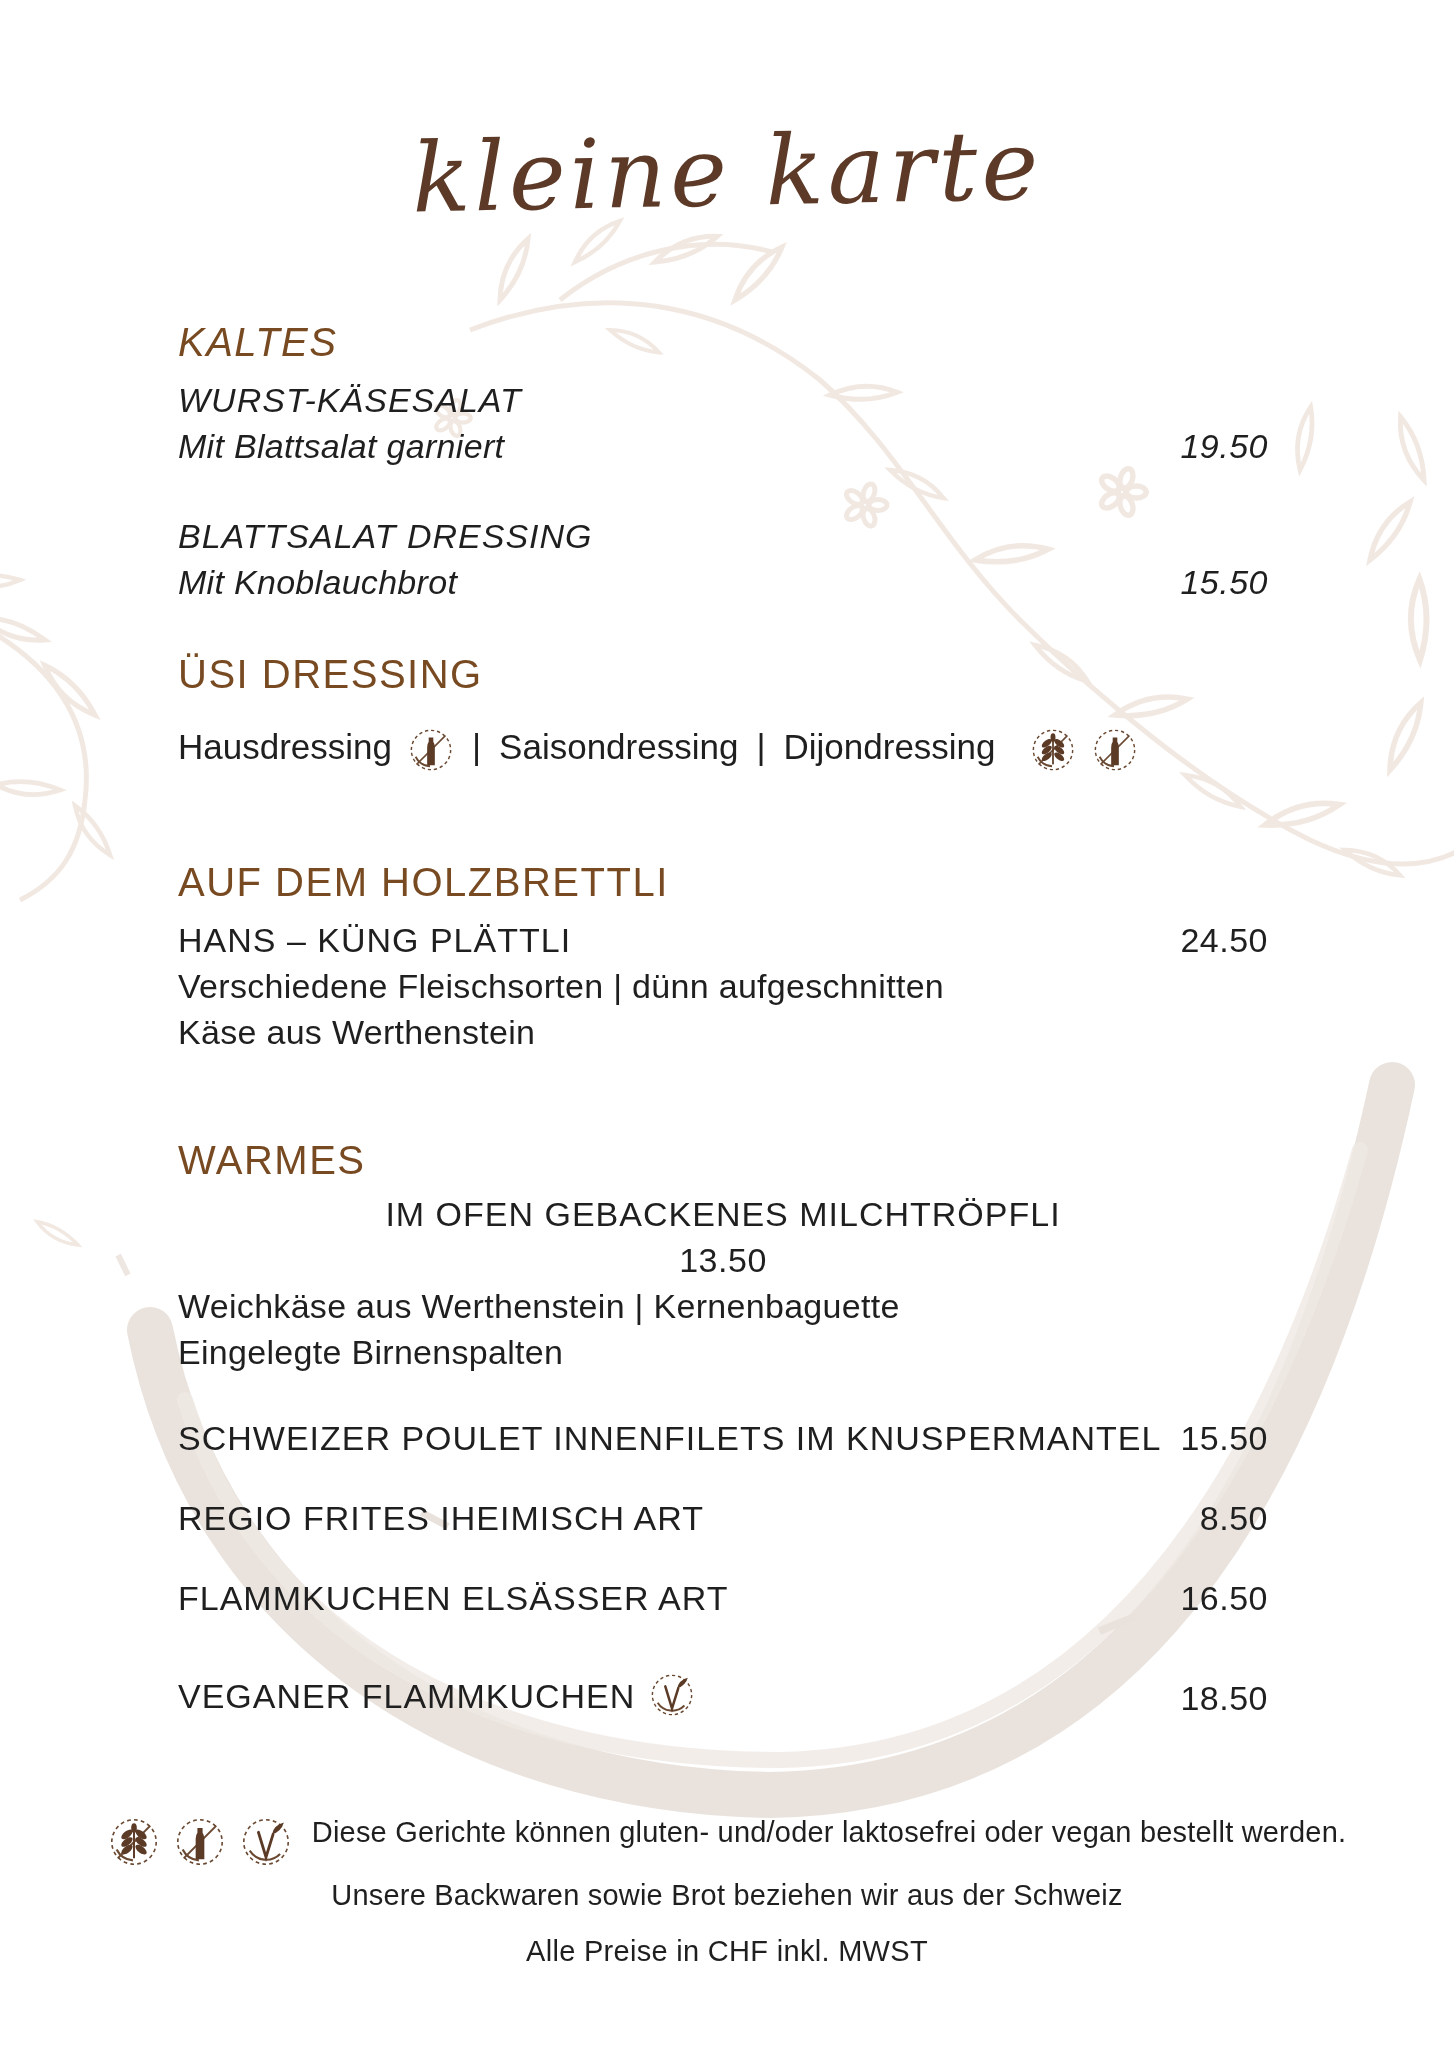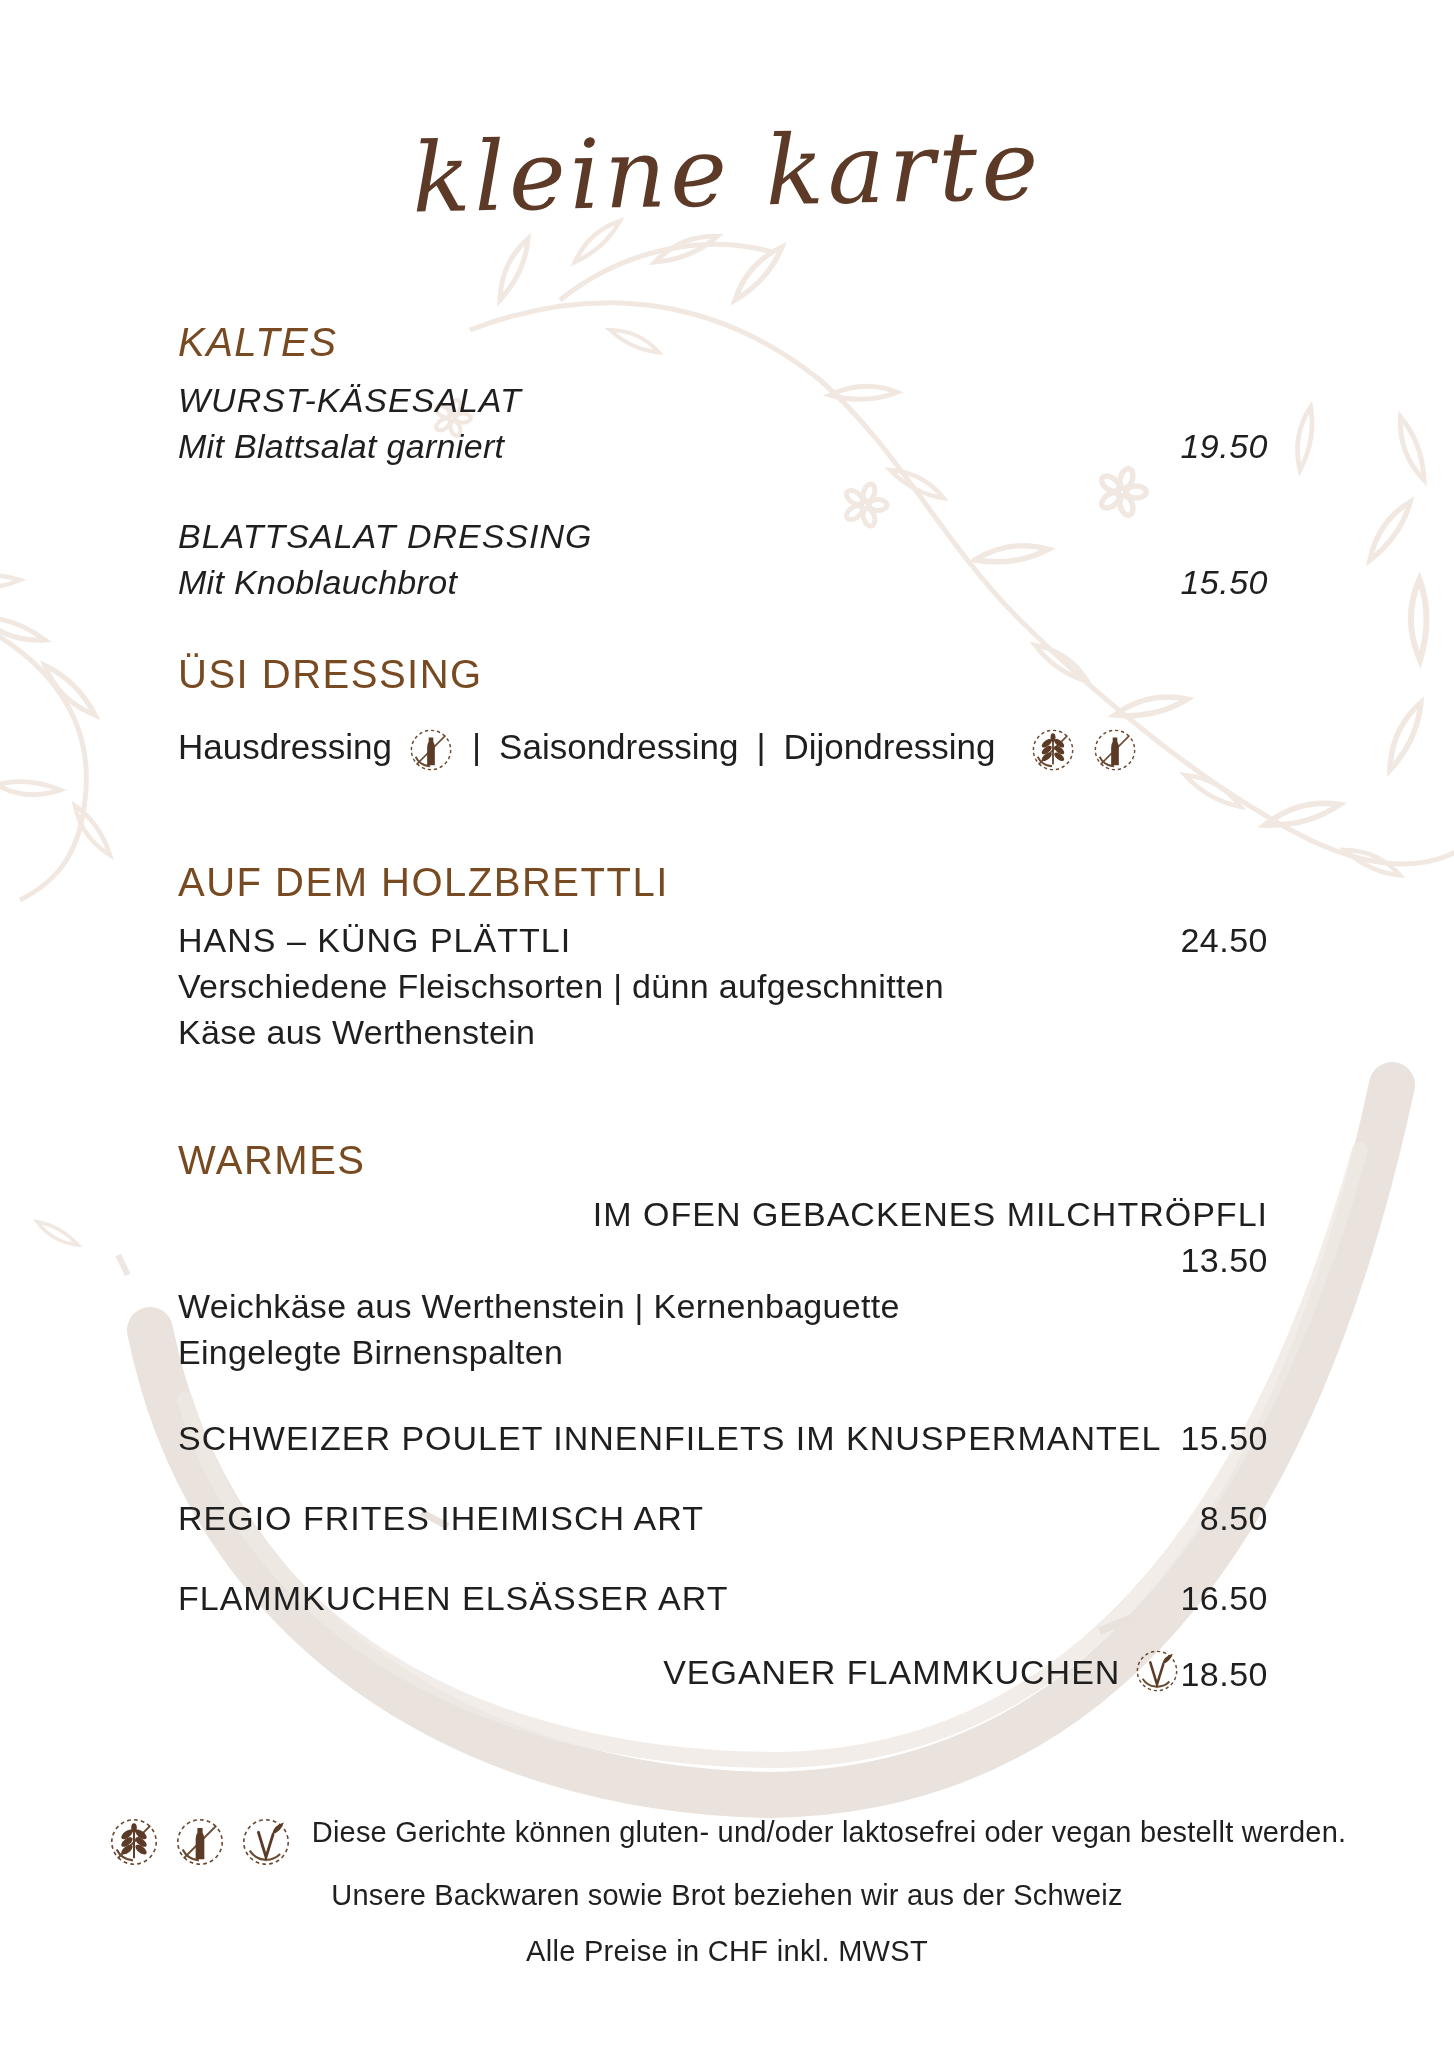--- a/index.html
+++ b/index.html
@@ -18,25 +18,25 @@
   }
 
   .section { left:178px; width:1090px; }
   .heading {
     margin:0; font-weight:400; font-size:40px; letter-spacing:1.5px;
     color:#784a22;
   }
   .caps { font-size:34px; letter-spacing:1px; }
   .desc { font-size:34px; letter-spacing:0.3px; }
   .price { font-size:34px; letter-spacing:0.5px; white-space:nowrap; }
-  .row { display:flex; justify-content:space-between; align-items:flex-end; }
+  .row { display:flex; justify-content:space-between; align-items:center; }
   .line { line-height:46px; }
   .gap12 { margin-top:12px; } .gap44 { margin-top:44px; }
   .gap34 { margin-top:34px; } .gap40 { margin-top:40px; }
-  .gap36 { margin-top:28px;justify-content:flex-end; } .gap8  { margin-top:8px;flex-direction:column; }
+  .gap36 { margin-top:52px; } .gap8  { margin-top:8px;flex-direction:column; }
 
   .dressing-line { display:flex; align-items:flex-start; gap:16px; margin-top:30px; font-size:35px; }
   .dressing-line .sep { font-size:35px; color:#1f1f1f; padding:0 2px; }
 
   .badge { width:46px; height:46px; color:#5b3a26; flex:0 0 auto; }
   .badge .ring { fill:none; stroke:#6b4a33; stroke-width:1.5; stroke-dasharray:3.4 3; }
   .badge .arc  { fill:none; stroke:#6b4a33; stroke-width:2; }
   .badge .slash{ stroke:#6b4a33; stroke-width:1.7; }
   .badge .glyph{ fill:#5b3a26; }
   .badge .vee  { fill:none; stroke:#5b3a26; stroke-width:2.6; stroke-linecap:round; }

